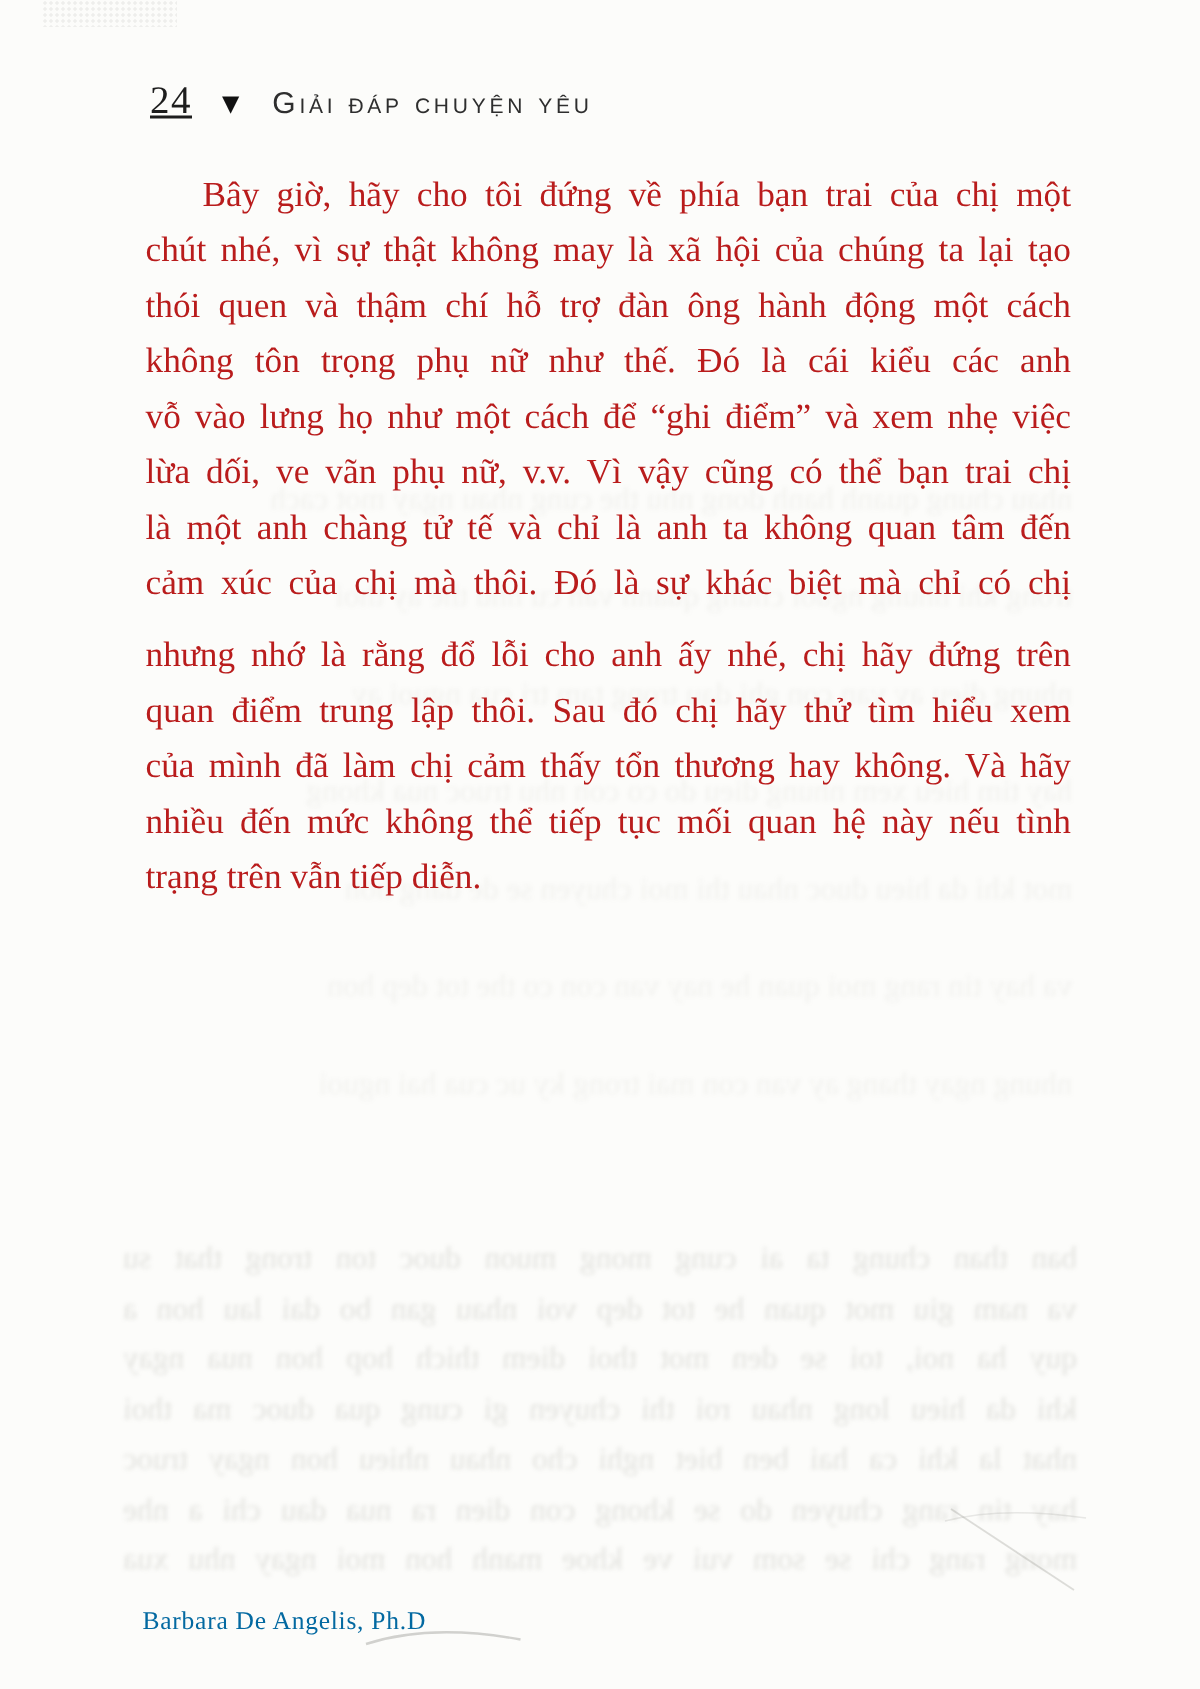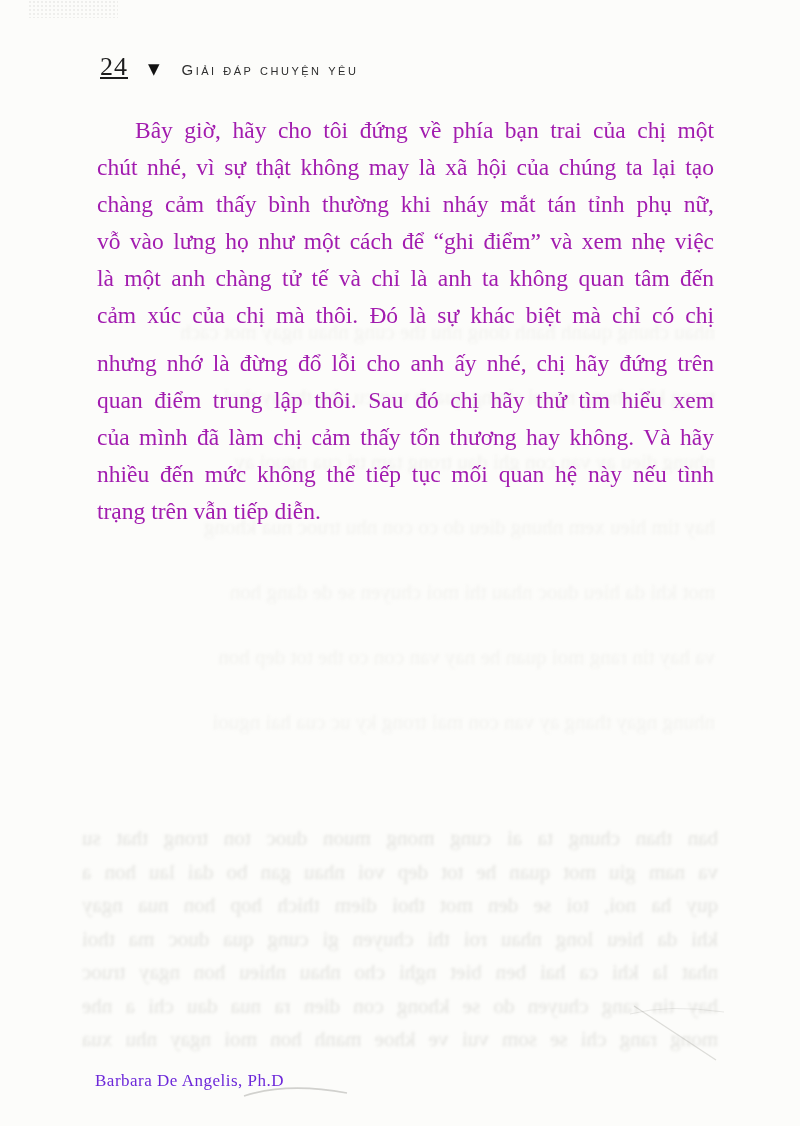--- a/index.html
+++ b/index.html
@@ -16,29 +16,29 @@
   }
   
   .header{
     position:absolute;left:100px;top:52px;display:flex;align-items:baseline;
     color:#222;
   }
   .page-num{font:26px/30px "Liberation Serif", serif;color:#1d1d1d;letter-spacing:1px;text-decoration:underline;}
   .tri{font-family:"DejaVu Sans", sans-serif;font-size:15px;color:#111;margin:0 22px 0 20px;position:relative;top:-1px;}
   .header-title{
     font-family:"Liberation Sans", sans-serif;
-    font-variant:small-caps;font-size:15px;letter-spacing:2.5px;color:#2e2e2e;
+    font-variant:small-caps;font-size:20px;letter-spacing:2.5px;color:#2e2e2e;
   }
   
   .main{
     position:absolute;left:97px;top:112px;width:617px;z-index:2;
   }
   .para{margin:0 0 11px 0;}
   .bl{
-    font:23.5px/37px "Liberation Serif", serif;color:#a21caf;
+    font:23.5px/37px "Liberation Serif", serif;color:#b91c1c;
     text-align:justify;
   }
   .just{text-align-last:justify;}
   .ind{text-indent:38px;}
   .see-more{margin-top:3px;}
   
   .ghost{
     position:absolute;z-index:1;transform:scaleX(-1);
     filter:blur(1.5px);pointer-events:none;
   }
@@ -48,21 +48,21 @@
     white-space:nowrap;overflow:hidden;
   }
   .ghost-bottom{left:82px;top:822px;width:636px;}
   .ghost-bottom .gl{
     font:21px/33.5px "Liberation Serif", serif;color:rgba(92,92,85,0.17);
     text-align:justify;text-align-last:justify;white-space:nowrap;overflow:hidden;
   }
   
   .footer{
     position:absolute;left:95px;top:1070px;
-    font:17px/22px "Liberation Serif", serif;color:#6d28d9;letter-spacing:.5px;z-index:2;text-align:right;
+    font:17px/22px "Liberation Serif", serif;color:#0369a1;letter-spacing:.5px;z-index:2;text-align:right;
   }
   
   .artifact{position:absolute;z-index:1;}
   .curve-artifact{left:242px;top:1080px;}
   .scratch-artifact{left:628px;top:1000px;}
 </style>
 </head>
 <body>
 
 <div class="noise-patch"></div>
@@ -80,28 +80,30 @@
   <div class="gl">hay tim hieu xem nhung dieu do co con nhu truoc nua khong</div>
   <div class="gl">mot khi da hieu duoc nhau thi moi chuyen se de dang hon</div>
   <div class="gl">va hay tin rang moi quan he nay van con co the tot dep hon</div>
   <div class="gl">nhung ngay thang ay van con mai trong ky uc cua hai nguoi</div>
 </div>
 
 <div class="main">
   <div class="para">
     <div class="bl just ind">Bây giờ, hãy cho tôi đứng về phía bạn trai của chị một</div>
     <div class="bl just">chút nhé, vì sự thật không may là xã hội của chúng ta lại tạo</div>
-    <div class="bl just">chàng cảm thấy bình thường khi nháy mắt tán tỉnh phụ nữ,</div>
+    <div class="bl just">thói quen và thậm chí hỗ trợ đàn ông hành động một cách</div>
+    <div class="bl just">không tôn trọng phụ nữ như thế. Đó là cái kiểu các anh</div>
     <div class="bl just">vỗ vào lưng họ như một cách để “ghi điểm” và xem nhẹ việc</div>
+    <div class="bl just">lừa dối, ve vãn phụ nữ, v.v. Vì vậy cũng có thể bạn trai chị</div>
     <div class="bl just">là một anh chàng tử tế và chỉ là anh ta không quan tâm đến</div>
     <div class="bl just">cảm xúc của chị mà thôi. Đó là sự khác biệt mà chỉ có chị</div>
   </div>
 
   <div class="para">
-    <div class="bl just">nhưng nhớ là đừng đổ lỗi cho anh ấy nhé, chị hãy đứng trên</div>
+    <div class="bl just">nhưng nhớ là rằng đổ lỗi cho anh ấy nhé, chị hãy đứng trên</div>
     <div class="bl just">quan điểm trung lập thôi. Sau đó chị hãy thử tìm hiểu xem</div>
     <div class="bl just">của mình đã làm chị cảm thấy tổn thương hay không. Và hãy</div>
     <div class="bl just">nhiều đến mức không thể tiếp tục mối quan hệ này nếu tình</div>
     <div class="bl">trạng trên vẫn tiếp diễn.</div>
   </div>
 
 </div>
 
 <div class="ghost ghost-bottom">
   <div class="gl">ban than chung ta ai cung mong muon duoc ton trong that su</div>

